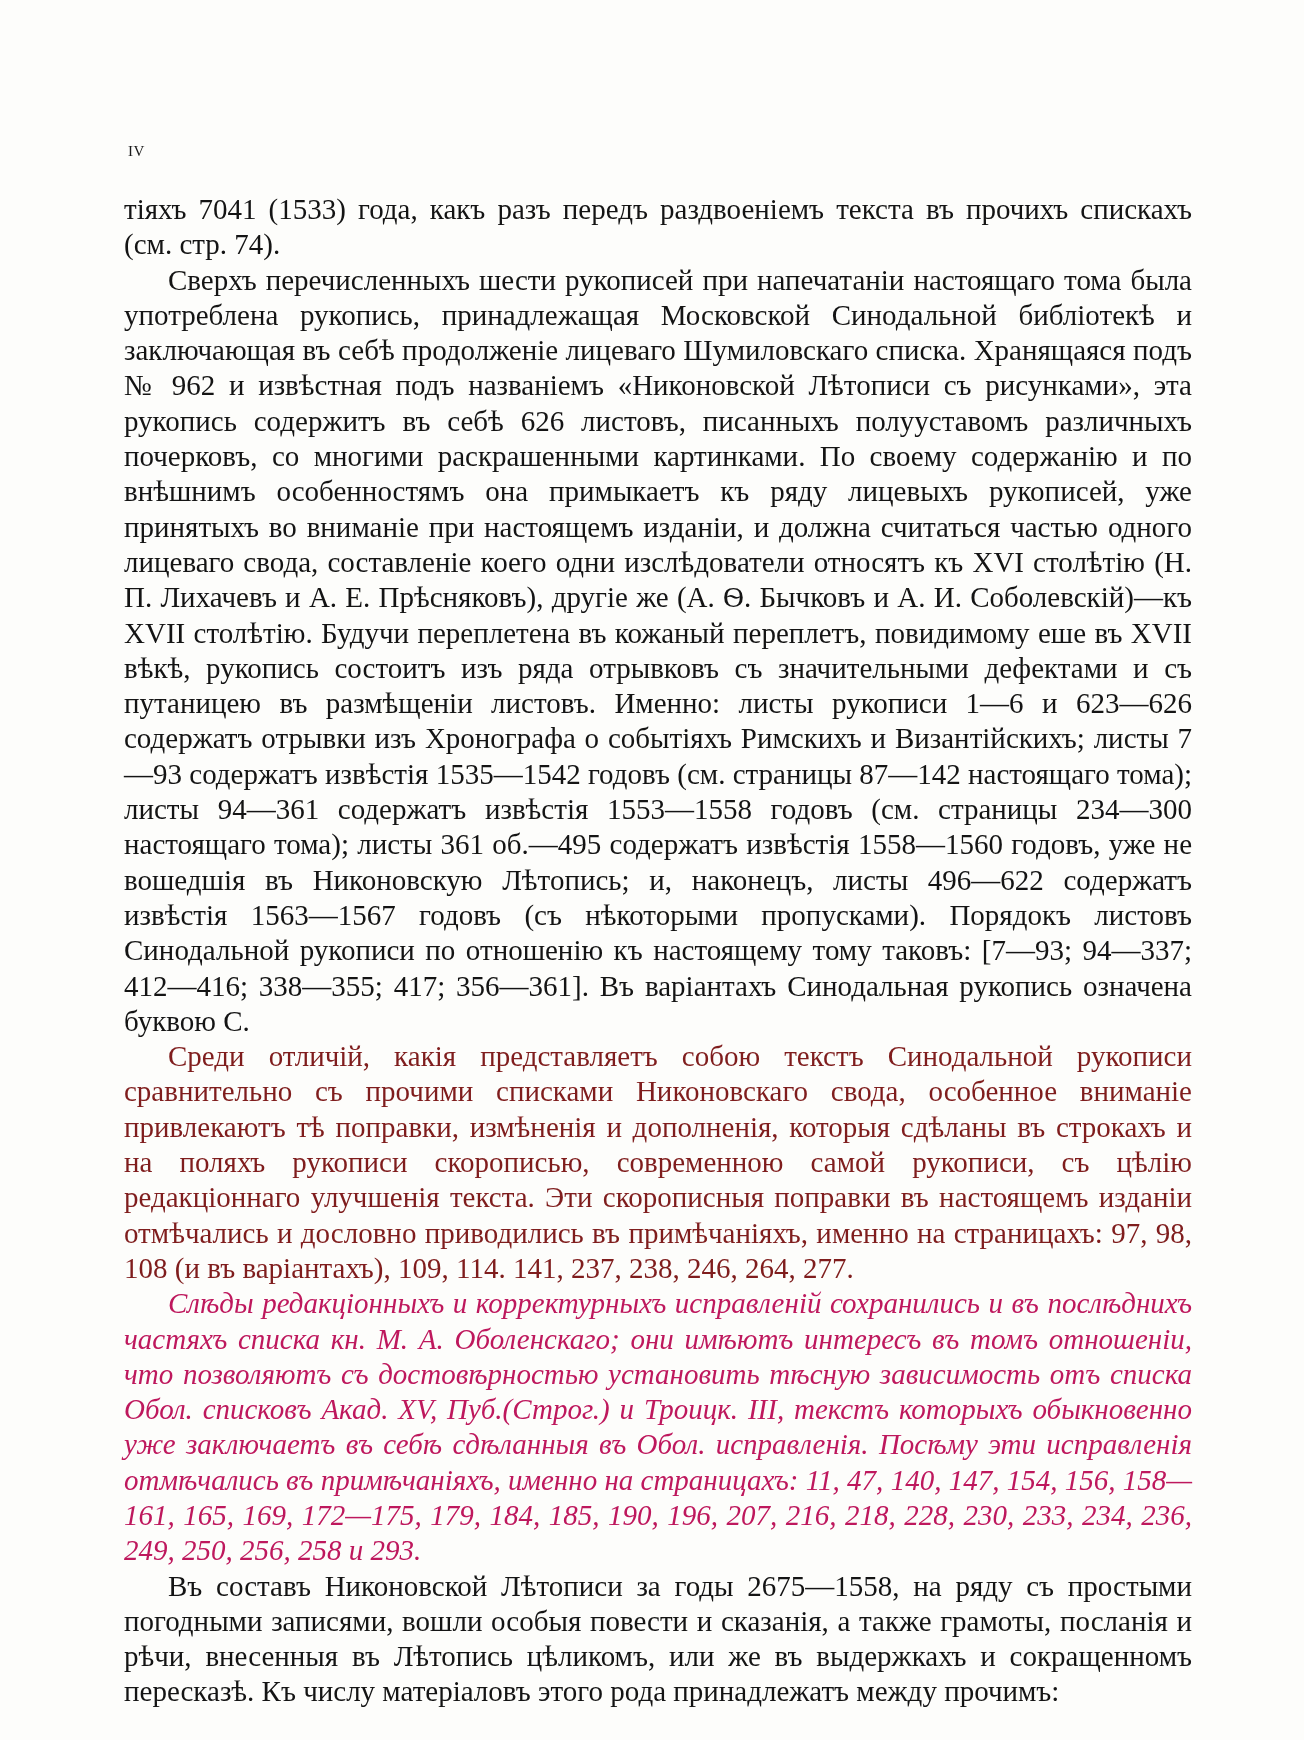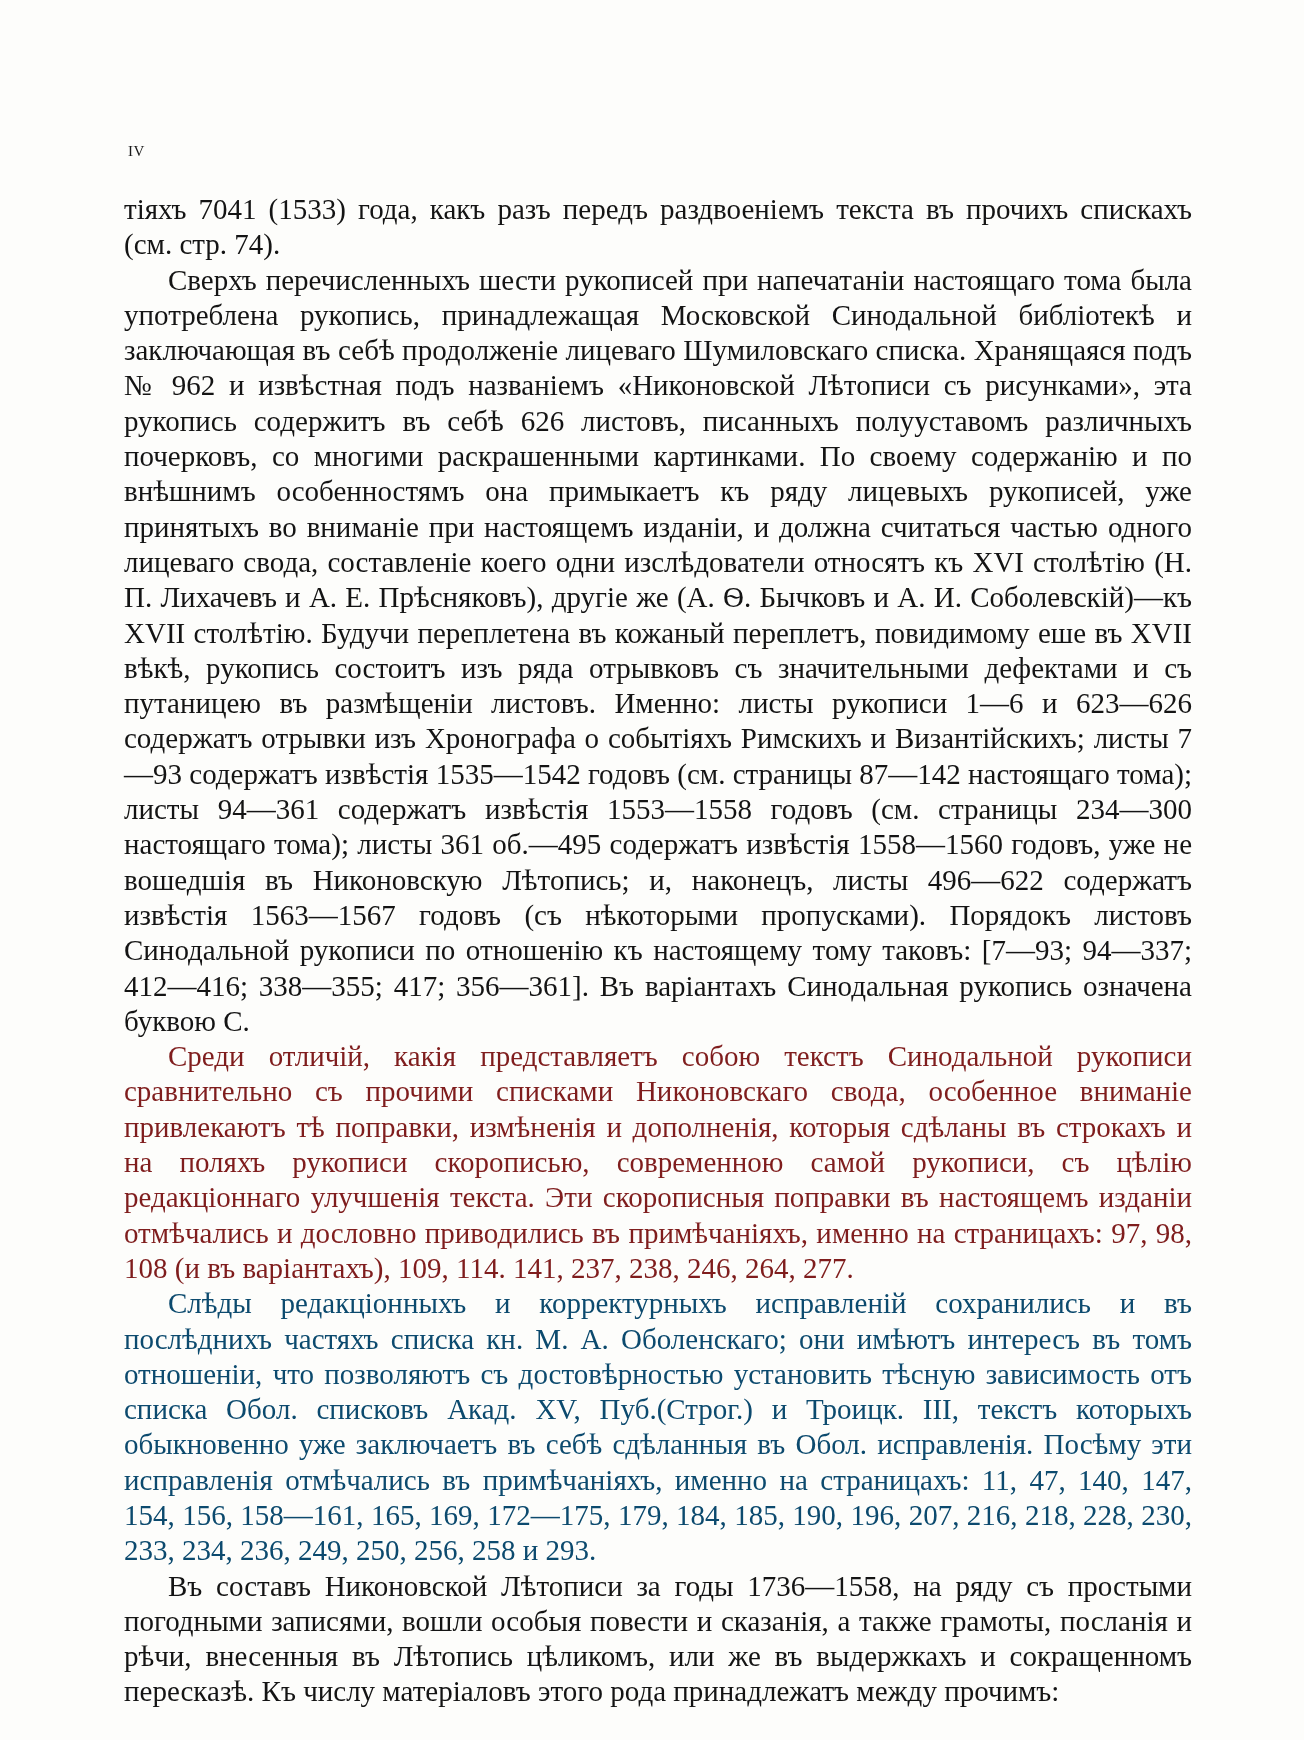--- a/index.html
+++ b/index.html
@@ -41,31 +41,32 @@
     text-indent: 0;
   }
   .text-block p.indent {
     text-indent: 44px;
   }
   
   .faint {
     color: #7f1d1d;
   }
   .fainter {
-    color: #0c4a6e;
+    color: #be185d;
+    font-style: italic;
   }
 </style>
 </head>
 <body>
 
 <div class="page">
 
   <div class="page-number">IV</div>
 
   <div class="text-block">
     <p>тіяхъ 7041 (1533) года, какъ разъ передъ раздвоеніемъ текста въ прочихъ спискахъ (см. стр. 74).</p>
     <p class="indent">Сверхъ перечисленныхъ шести рукописей при напечатаніи настоящаго тома была употреблена рукопись, принадлежащая Московской Синодальной библіотекѣ и заключающая въ себѣ продолженіе лицеваго Шумиловскаго списка. Хранящаяся подъ № 962 и извѣстная подъ названіемъ «Никоновской Лѣтописи съ рисунками», эта рукопись содержитъ въ себѣ 626 листовъ, писанныхъ полууставомъ различныхъ почерковъ, со многими раскрашенными картинками. По своему содержанію и по внѣшнимъ особенностямъ она примыкаетъ къ ряду лицевыхъ рукописей, уже принятыхъ во вниманіе при настоящемъ изданіи, и должна считаться частью одного лицеваго свода, составленіе коего одни изслѣдователи относятъ къ XVI столѣтію (Н. П. Лихачевъ и А. Е. Прѣсняковъ), другіе же (А. Ѳ. Бычковъ и А. И. Соболевскій)—къ XVII столѣтію. Будучи переплетена въ кожаный переплетъ, повидимому еше въ XVII вѣкѣ, рукопись состоитъ изъ ряда отрывковъ съ значительными дефектами и съ путаницею въ размѣщеніи листовъ. Именно: листы рукописи 1—6 и 623—626 содержатъ отрывки изъ Хронографа о событіяхъ Римскихъ и Византійскихъ; листы 7—93 содержатъ извѣстія 1535—1542 годовъ (см. страницы 87—142 настоящаго тома); листы 94—361 содержатъ извѣстія 1553—1558 годовъ (см. страницы 234—300 настоящаго тома); листы 361 об.—495 содержатъ извѣстія 1558—1560 годовъ, уже не вошедшія въ Никоновскую Лѣтопись; и, наконецъ, листы 496—622 содержатъ извѣстія 1563—1567 годовъ (съ нѣкоторыми пропусками). Порядокъ листовъ Синодальной рукописи по отношенію къ настоящему тому таковъ: [7—93; 94—337; 412—416; 338—355; 417; 356—361]. Въ варіантахъ Синодальная рукопись означена буквою С.</p>
     <p class="indent faint">Среди отличій, какія представляетъ собою текстъ Синодальной рукописи сравнительно съ прочими списками Никоновскаго свода, особенное вниманіе привлекаютъ тѣ поправки, измѣненія и дополненія, которыя сдѣланы въ строкахъ и на поляхъ рукописи скорописью, современною самой рукописи, съ цѣлію редакціоннаго улучшенія текста. Эти скорописныя поправки въ настоящемъ изданіи отмѣчались и дословно приводились въ примѣчаніяхъ, именно на страницахъ: 97, 98, 108 (и въ варіантахъ), 109, 114. 141, 237, 238, 246, 264, 277.</p>
     <p class="indent fainter">Слѣды редакціонныхъ и корректурныхъ исправленій сохранились и въ послѣднихъ частяхъ списка кн. М. А. Оболенскаго; они имѣютъ интересъ въ томъ отношеніи, что позволяютъ съ достовѣрностью установить тѣсную зависимость отъ списка Обол. списковъ Акад. XV, Пуб.(Строг.) и Троицк. III, текстъ которыхъ обыкновенно уже заключаетъ въ себѣ сдѣланныя въ Обол. исправленія. Посѣму эти исправленія отмѣчались въ примѣчаніяхъ, именно на страницахъ: 11, 47, 140, 147, 154, 156, 158—161, 165, 169, 172—175, 179, 184, 185, 190, 196, 207, 216, 218, 228, 230, 233, 234, 236, 249, 250, 256, 258 и 293.</p>
-    <p class="indent">Въ составъ Никоновской Лѣтописи за годы 1736—1558, на ряду съ простыми погодными записями, вошли особыя повести и сказанія, а также грамоты, посланія и рѣчи, внесенныя въ Лѣтопись цѣликомъ, или же въ выдержкахъ и сокращенномъ пересказѣ. Къ числу матеріаловъ этого рода принадлежатъ между прочимъ:</p>
+    <p class="indent">Въ составъ Никоновской Лѣтописи за годы 2675—1558, на ряду съ простыми погодными записями, вошли особыя повести и сказанія, а также грамоты, посланія и рѣчи, внесенныя въ Лѣтопись цѣликомъ, или же въ выдержкахъ и сокращенномъ пересказѣ. Къ числу матеріаловъ этого рода принадлежатъ между прочимъ:</p>
   </div>
 
 </div>
 
 </body></html>

